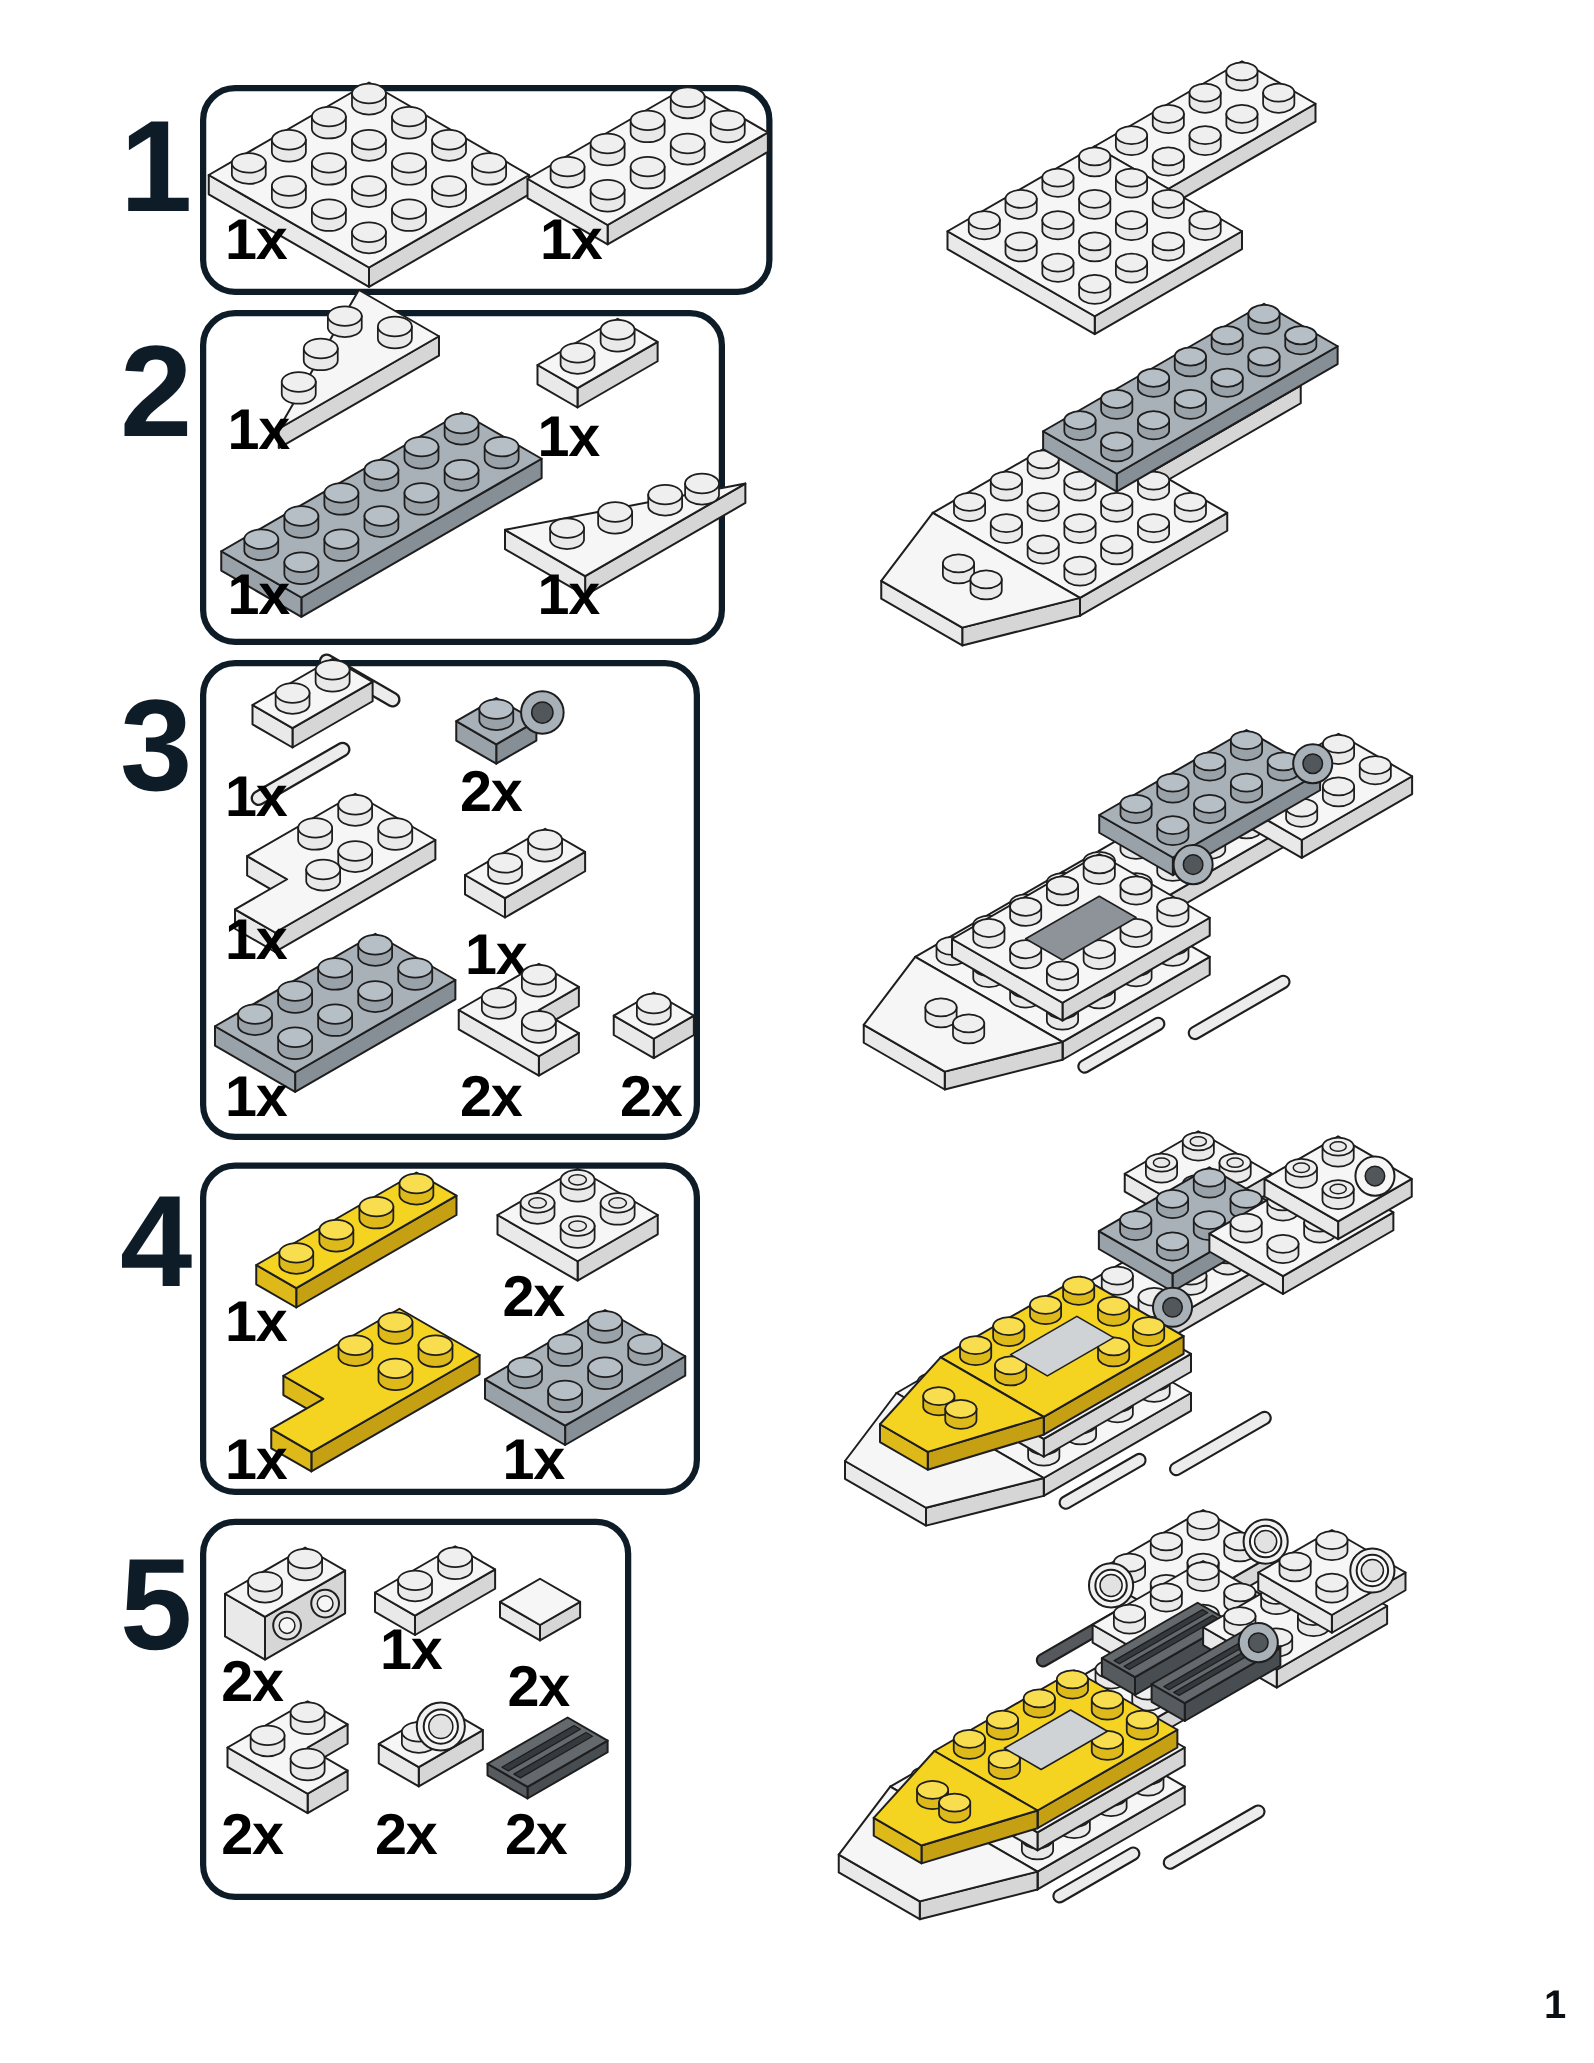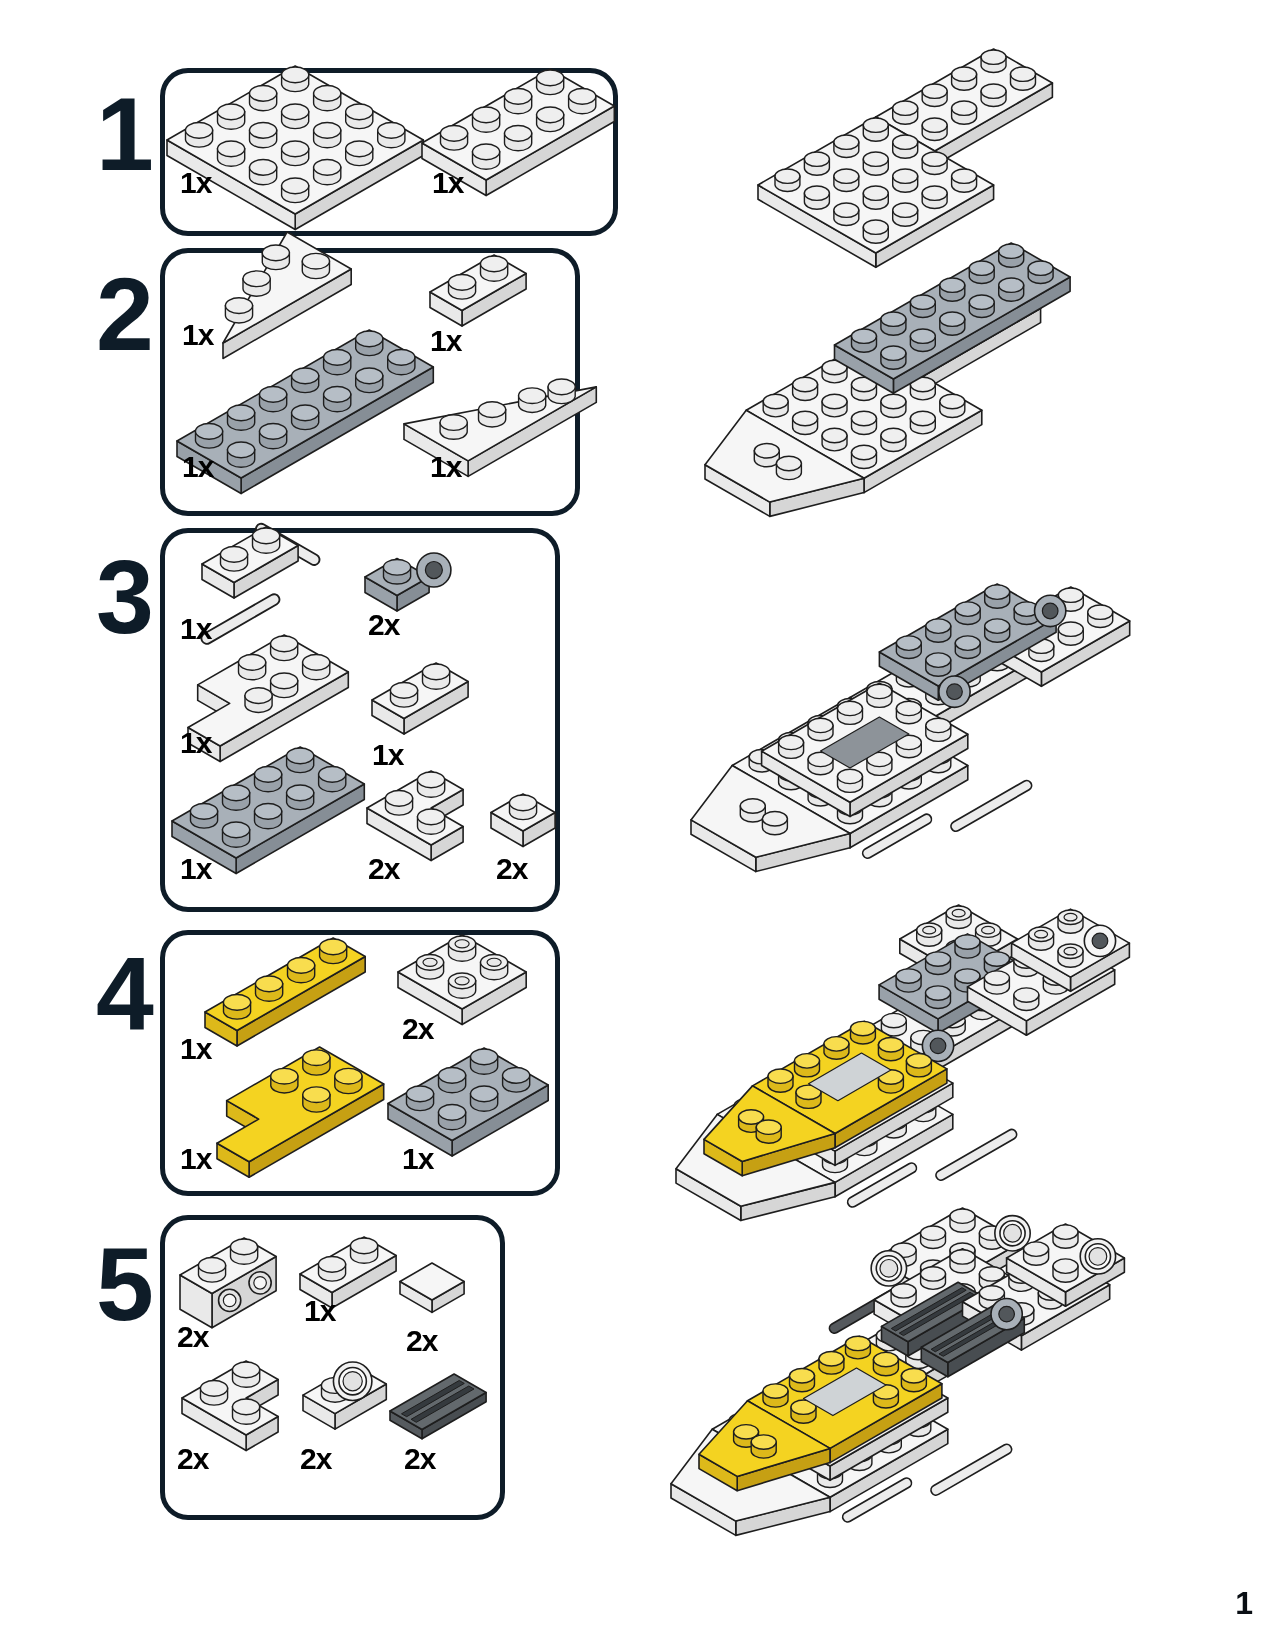--- a/index.html
+++ b/index.html
@@ -1,21 +1,21 @@
 <!DOCTYPE html>
 <html><head>
 <meta charset="utf-8">
 <style>
   html,body{margin:0;padding:0;background:#ffffff;}
   #page{position:relative;width:1275px;height:1650px;background:#ffffff;overflow:hidden;
         font-family:"Liberation Sans",sans-serif;}
   .part-box{position:absolute;border:5px solid #0e1c28;border-radius:28px;background:#ffffff;box-sizing:border-box;}
   .step-num{position:absolute;font-weight:bold;font-size:104px;line-height:1;color:#0e1c28;
             font-family:"Liberation Sans",sans-serif;}
-  .qty{position:absolute;font-weight:bold;font-size:30px;line-height:1;color:#000;
+  .qty{position:absolute;font-weight:bold;font-size:46px;line-height:1;color:#000;
        letter-spacing:-1px;font-family:"Liberation Sans",sans-serif;}
   .part-svg,.asm-svg{position:absolute;overflow:visible;}
   #page-number{position:absolute;right:22px;bottom:28px;font-weight:bold;font-size:32px;color:#0a0f14;
                font-family:"Liberation Sans",sans-serif;}
 </style>
 </head>
 <body>
 
 <div id="page">
   <div id="page-number">1</div>

